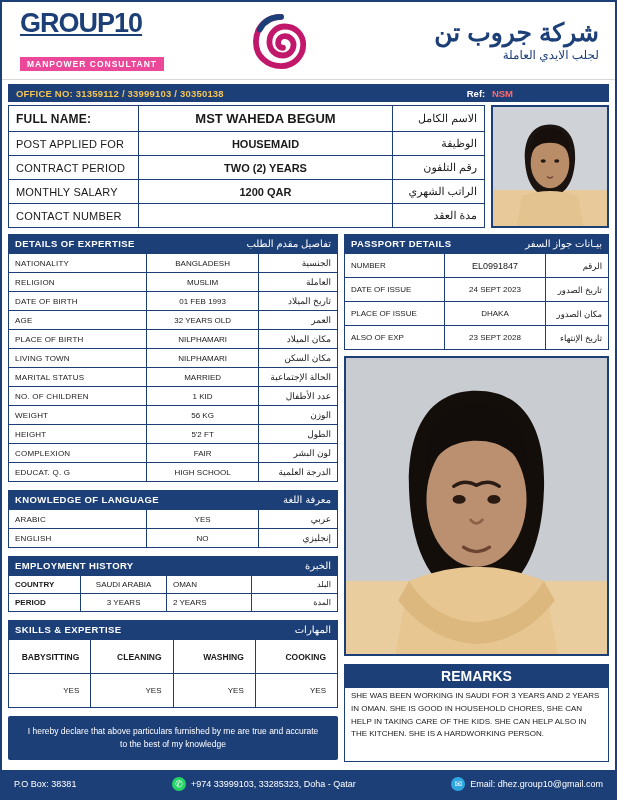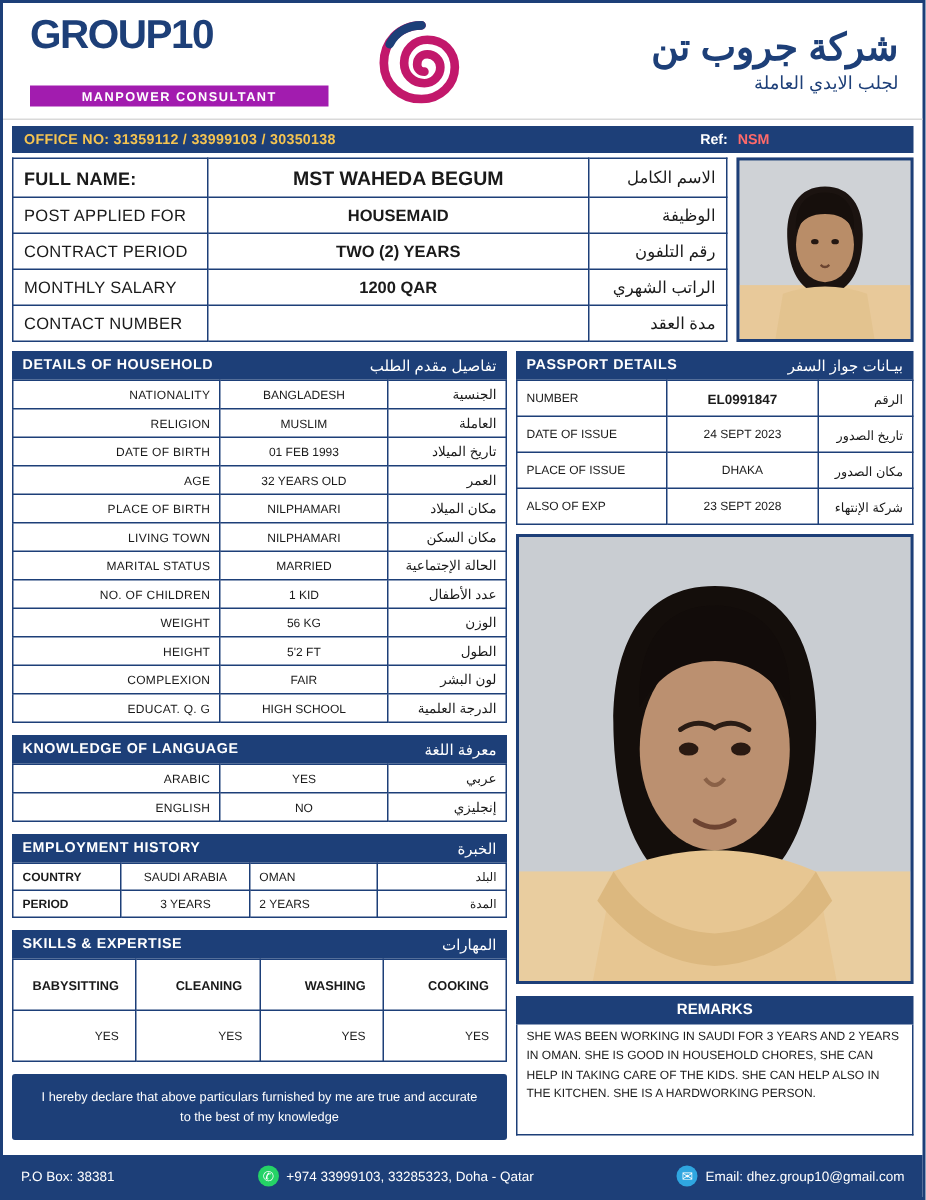--- a/index.html
+++ b/index.html
@@ -22,32 +22,32 @@
   .header {
     height: 78px;
     display: flex;
     align-items: center;
     border-bottom: 1px solid #d9d9d9;
     padding: 0 10px;
   }
   .logo-block { width: 180px; padding-left:8px; }
   .logo-main {
     font-size: 27px; font-weight: bold; letter-spacing: -1px;
-    color: #1d3f78; line-height: 1;
+    color: #1d3f78; line-height: 1; text-decoration: underline;
   }
   .logo-main .ten { color:#1d3f78; }
   .logo-sub {
     margin-top: 20px;
-    background: #a21caf;
+    background: #ec4899;
     color: #fff;
     font-size: 8.5px;
     letter-spacing: 1px;
     text-align: center;
     padding: 2px 0;
-    width: 199px;
+    width: 144px;
     font-weight: bold;
   }
   .center-logo {
     flex: 1; display:flex; justify-content:center; align-items:center;
   }
   .swirl { width:58px; height:56px; }
   .arabic-block {
     width: 235px; text-align: right; padding-right: 6px;
     direction: rtl;
   }
@@ -125,29 +125,29 @@
     width:100%; border-collapse: collapse; table-layout:fixed;
     border:1px solid #1d3f78;
   }
   table.grid td {
     border: 1px solid #1d3f78;
     height: 19px;
     font-size: 8px;
     padding: 0 6px;
     vertical-align: middle;
   }
-  table.grid td.k { width: 42%; letter-spacing:.2px;text-align:right; }
+  table.grid td.k { width: 42%; letter-spacing:.2px; }
   table.grid td.v { width: 34%; text-align:center; }
   table.grid td.a { width: 24%; text-align:right; direction:rtl; font-size:9px; }
 
   
   table.pass { width:100%; border-collapse:collapse; table-layout:fixed; border:1px solid #1d3f78;}
   table.pass td { border:1px solid #1d3f78; height: 24px; font-size:8px; padding:0 6px; vertical-align:middle;}
   table.pass td.k { width: 38%; }
-  table.pass td.v { width: 38%; text-align:center; font-weight:bold; font-size:9px;}
+  table.pass td.v { width: 38%; text-align:center; font-weight:normal; font-size:9px;}
   table.pass td.a { width: 24%; text-align:right; direction:rtl; font-size:8.5px; }
   table.pass td.v.plain { font-weight:normal; font-size:8px; }
 
   
   table.lang td { height: 19px; }
   table.lang td.k { width: 42%; }
   table.lang td.v { width: 34%; text-align:center; }
   table.lang td.a { width: 24%; text-align:right; direction:rtl; }
 
   
@@ -180,21 +180,21 @@
     margin-top: 6px;
     height: 300px;
     border: 2px solid #1d3f78;
     background:#c9ccd1;
     position:relative; overflow:hidden;
   }
 
   .remarks-bar {
     margin-top: 8px;
     background:#1d3f78; color:#fff;
-    font-size: 10px; font-weight:bold;
+    font-size: 14px; font-weight:bold;
     padding: 4px 0;
     text-align:center;
     width: 100%;
   }
   .remarks-box {
     border: 1px solid #1d3f78;
     border-top: none;
     font-size: 8px;
     line-height: 1.6;
     padding: 2px 6px;
@@ -299,21 +299,21 @@
         <path d="M30 92 q29 -10 58 0 l6 36 H24 Z" fill="#e3c38f"></path>
       </svg>
     </div>
   </div>
 
   <div class="cols">
 
     <div class="col-left">
 
       <div class="section-bar">
-        <span>DETAILS OF HOUSEHOLD</span>
+        <span>DETAILS OF EXPERTISE</span>
         <span class="ar">تفاصيل مقدم الطلب</span>
       </div>
       <table class="grid">
         <tbody>
             <tr>
               <td class="k">NATIONALITY</td>
               <td class="v">BANGLADESH</td>
               <td class="a">الجنسية</td>
             </tr>
         <tr>
@@ -456,21 +456,21 @@
               <td class="a">تاريخ الصدور</td>
             </tr>
         <tr>
               <td class="k">PLACE OF ISSUE</td>
               <td class="v plain">DHAKA</td>
               <td class="a">مكان الصدور</td>
             </tr>
         <tr>
               <td class="k">ALSO OF EXP</td>
               <td class="v plain">23 SEPT 2028</td>
-              <td class="a">شركة الإنتهاء</td>
+              <td class="a">تاريخ الإنتهاء</td>
             </tr>
       </tbody>
         </table>
 
       <div class="photo-big">
         <svg class="portrait" viewBox="0 0 240 300" preserveAspectRatio="xMidYMid slice">
           <rect width="240" height="300" fill="#c9cdd2"></rect>
           <rect y="205" width="240" height="95" fill="#e9cd9f"></rect>
           <path d="M120 30 C72 30 56 72 58 122 C60 178 80 220 120 220 C160 220 180 178 182 122 C184 72 168 30 120 30Z" fill="#140e0b"></path>
           <ellipse cx="120" cy="130" rx="46" ry="62" fill="#bb9070"></ellipse>

